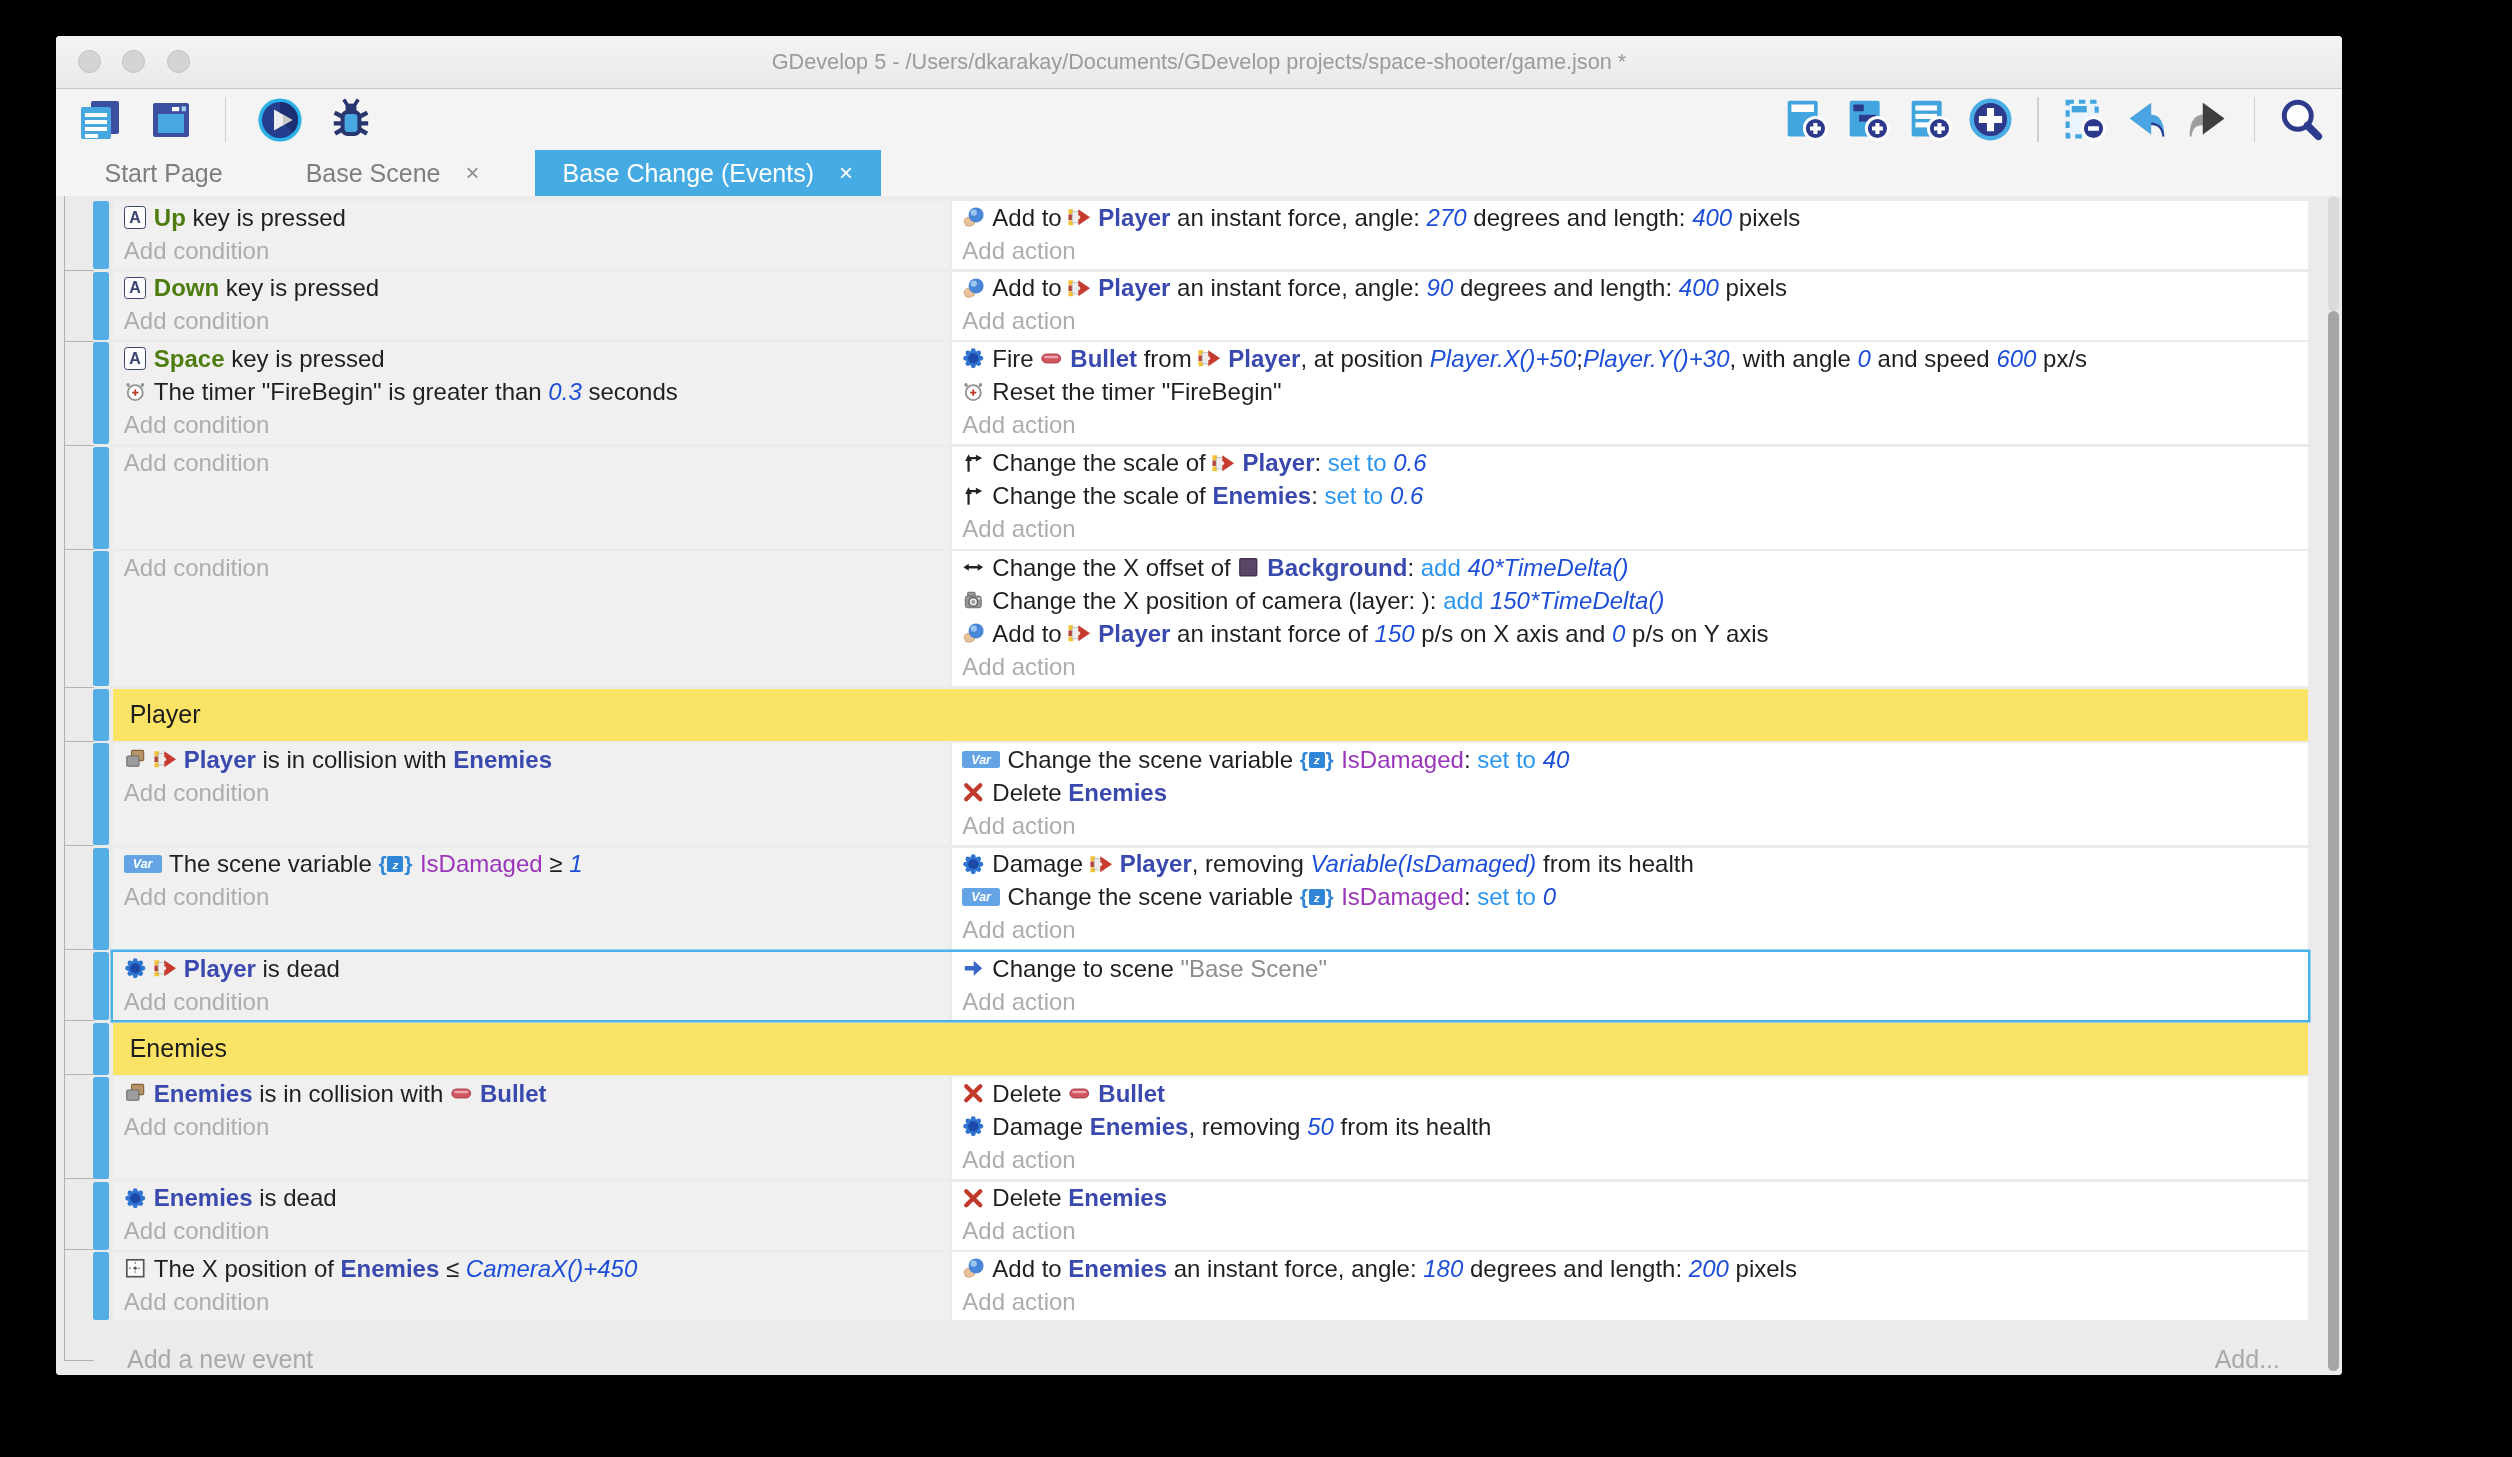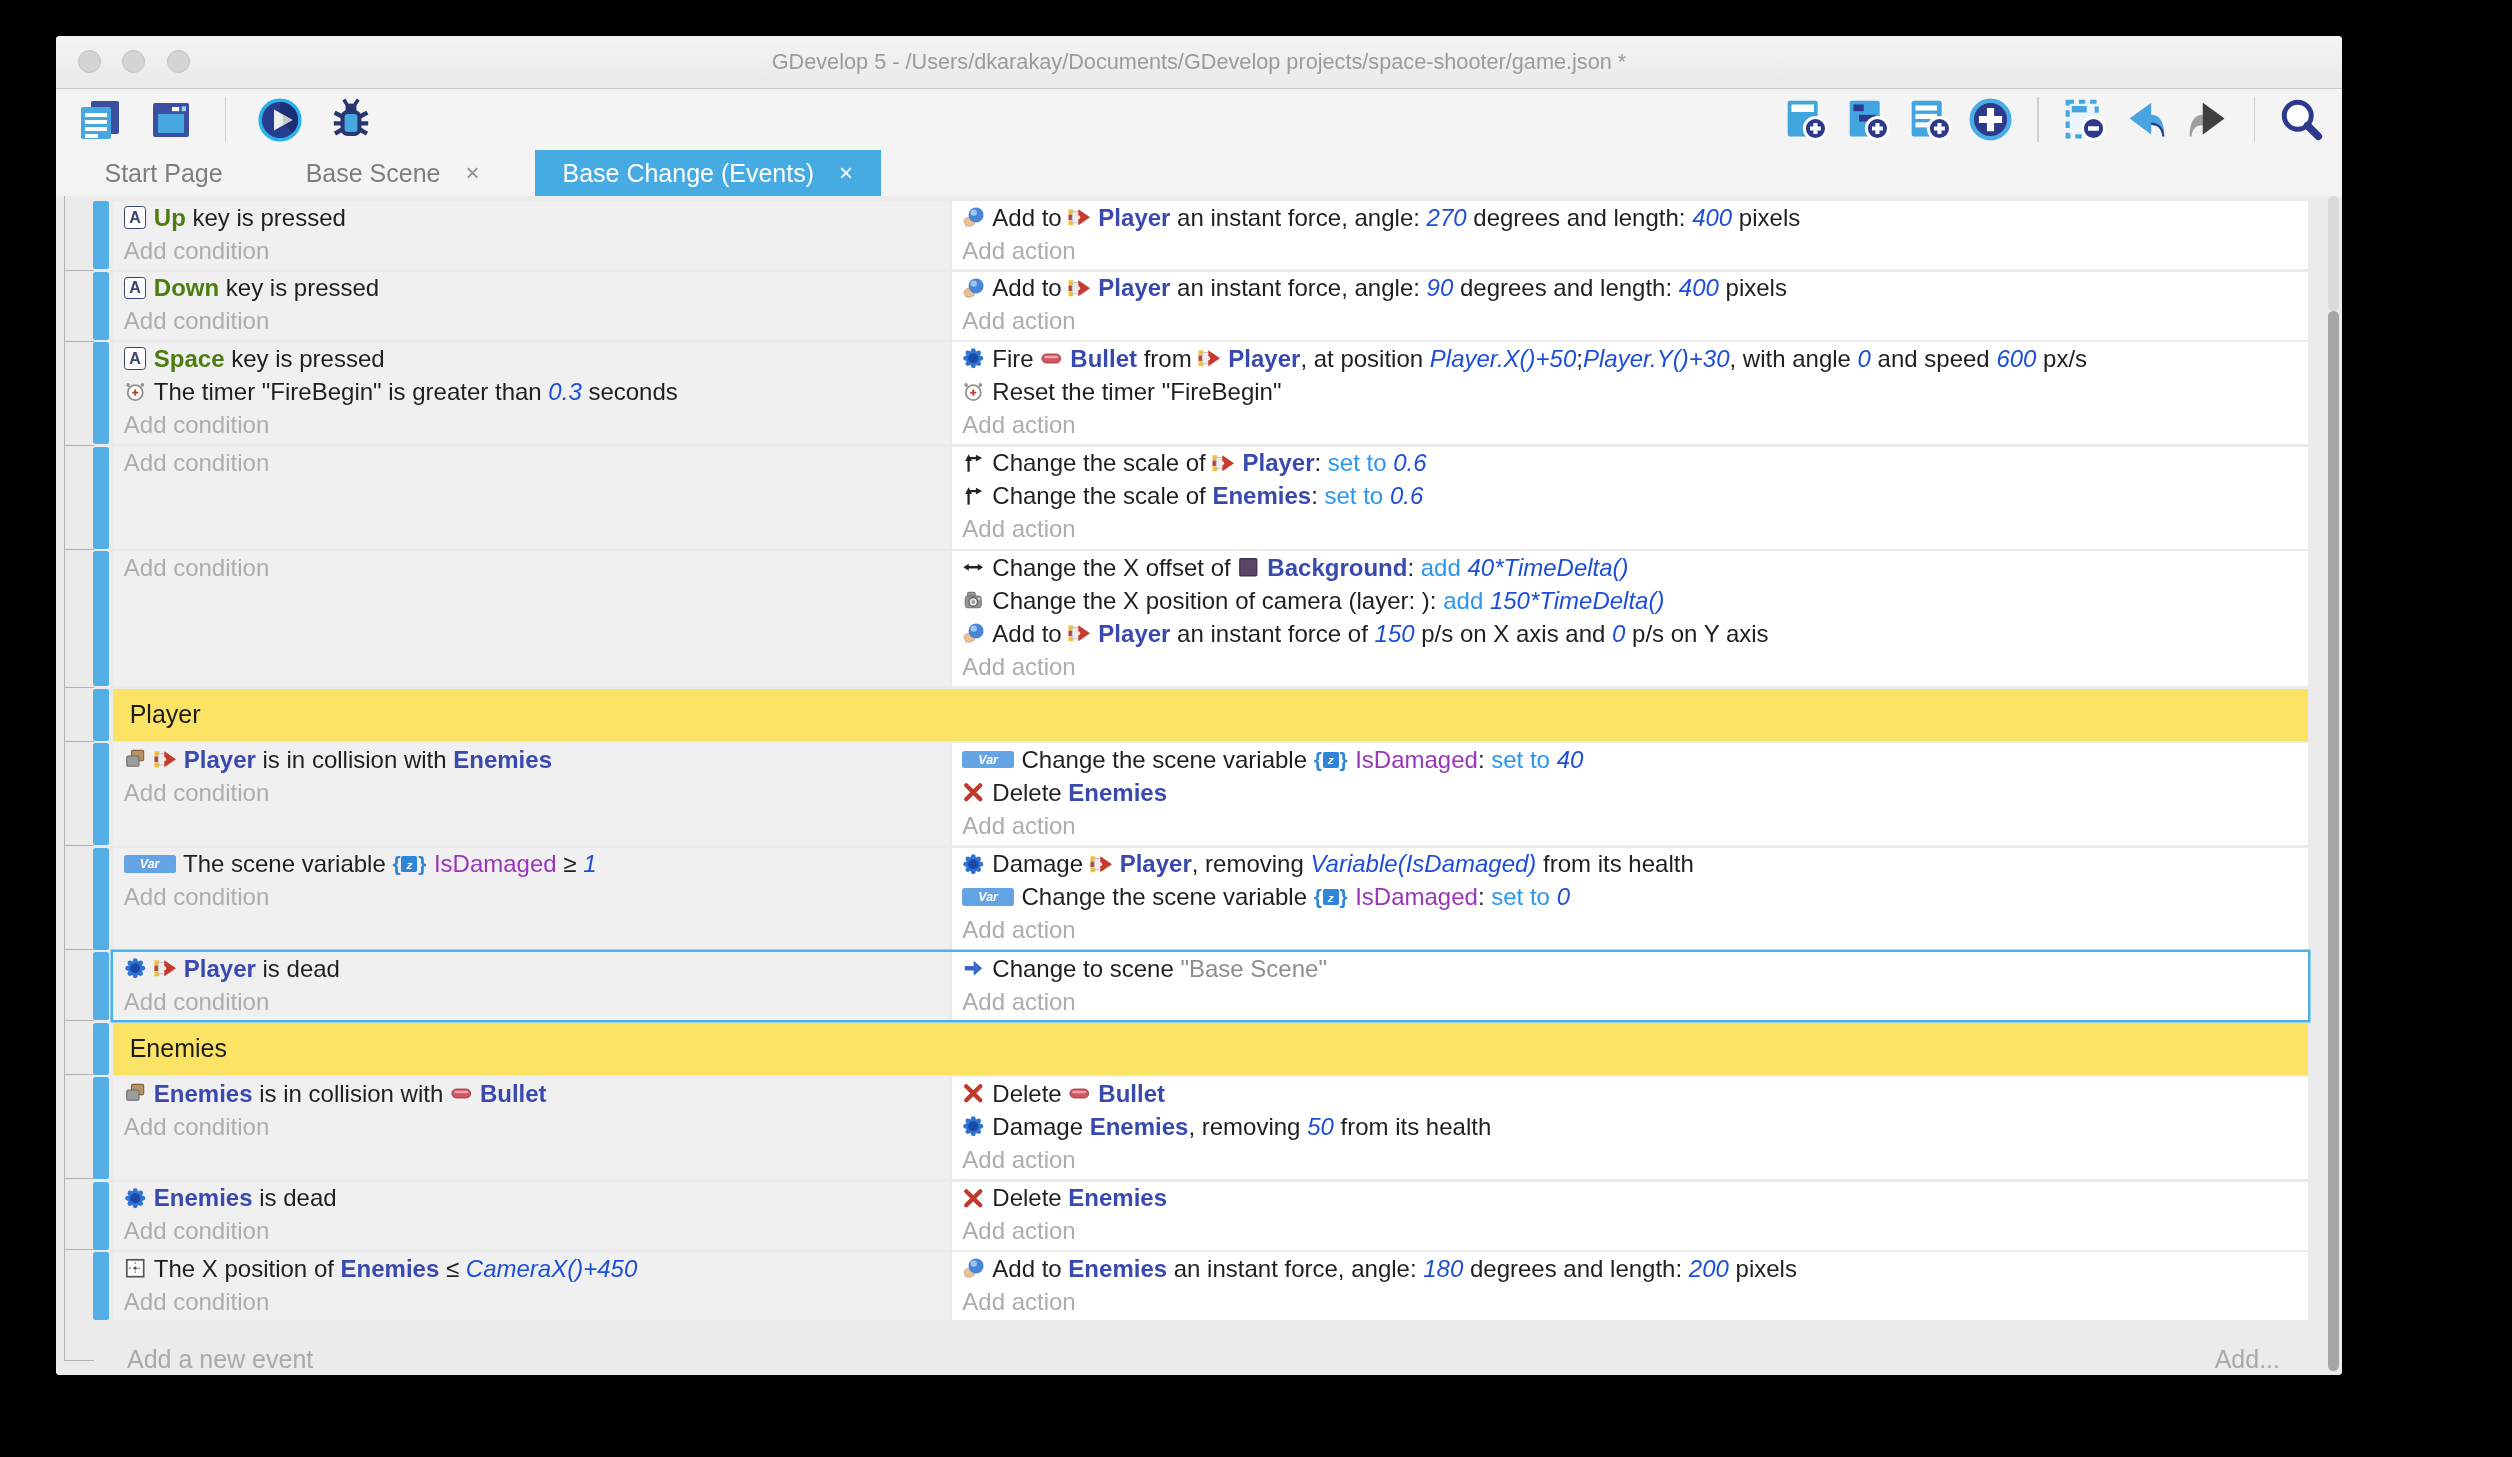--- a/index.html
+++ b/index.html
@@ -41,21 +41,21 @@
   .line{height:33px;display:flex;align-items:center;padding-left:10.8px;font-size:24px;color:#1f1f1f;white-space:pre;cursor:pointer;}
   .addline{height:33px;display:flex;align-items:center;padding-left:10.8px;font-size:24px;color:#adadad;white-space:pre;cursor:pointer;}
   .icn{display:inline-flex;align-items:center;margin-right:7.5px;flex:none;}
   .icn svg{width:22.5px;height:22.5px;}
   .s-p{color:#1f1f1f;} .s-key{color:#4d7c0f;font-weight:600;}
   .s-obj{color:#3a49ae;font-weight:bold;}
   .s-num{color:#1d4ed8;font-style:italic;} .s-kw{color:#2a96ef;}
   .s-var{color:#9a34bb;} .s-str{color:#8d8d8d;}
   .keycap{width:22.5px;height:22.5px;border:1.7px solid #3a4470;border-radius:3.3px;background:#fdfdfd;color:#3a4470;
     font-weight:bold;font-size:16px;display:flex;align-items:center;justify-content:center;box-sizing:border-box;}
-  .varbadge{height:17.5px;padding:0 16px;background:#64a4e4;border-radius:2.5px;color:#fff;font-style:italic;
+  .varbadge{height:17.5px;padding:0 9px;background:#64a4e4;border-radius:2.5px;color:#fff;font-style:italic;
     font-weight:bold;font-size:12.5px;display:flex;align-items:center;}
   .vt{display:inline-flex;align-items:center;color:#2f86d6;font-weight:600;font-size:21px;}
   .vtsq{display:inline-flex;align-items:center;justify-content:center;width:16px;height:16px;background:#2f86d6;
     border-radius:1.7px;color:#fff;font-size:11.7px;font-style:italic;margin:0 0.8px;}
   .footer{display:flex;justify-content:space-between;margin:25px 62px 0 71px;font-size:25px;color:#a9a9a9;}
   .footer span{cursor:pointer;}
   .sb-seg{position:absolute;right:3.3px;width:10.8px;border-radius:5.8px;}
 </style>
 </head>
 <body>

